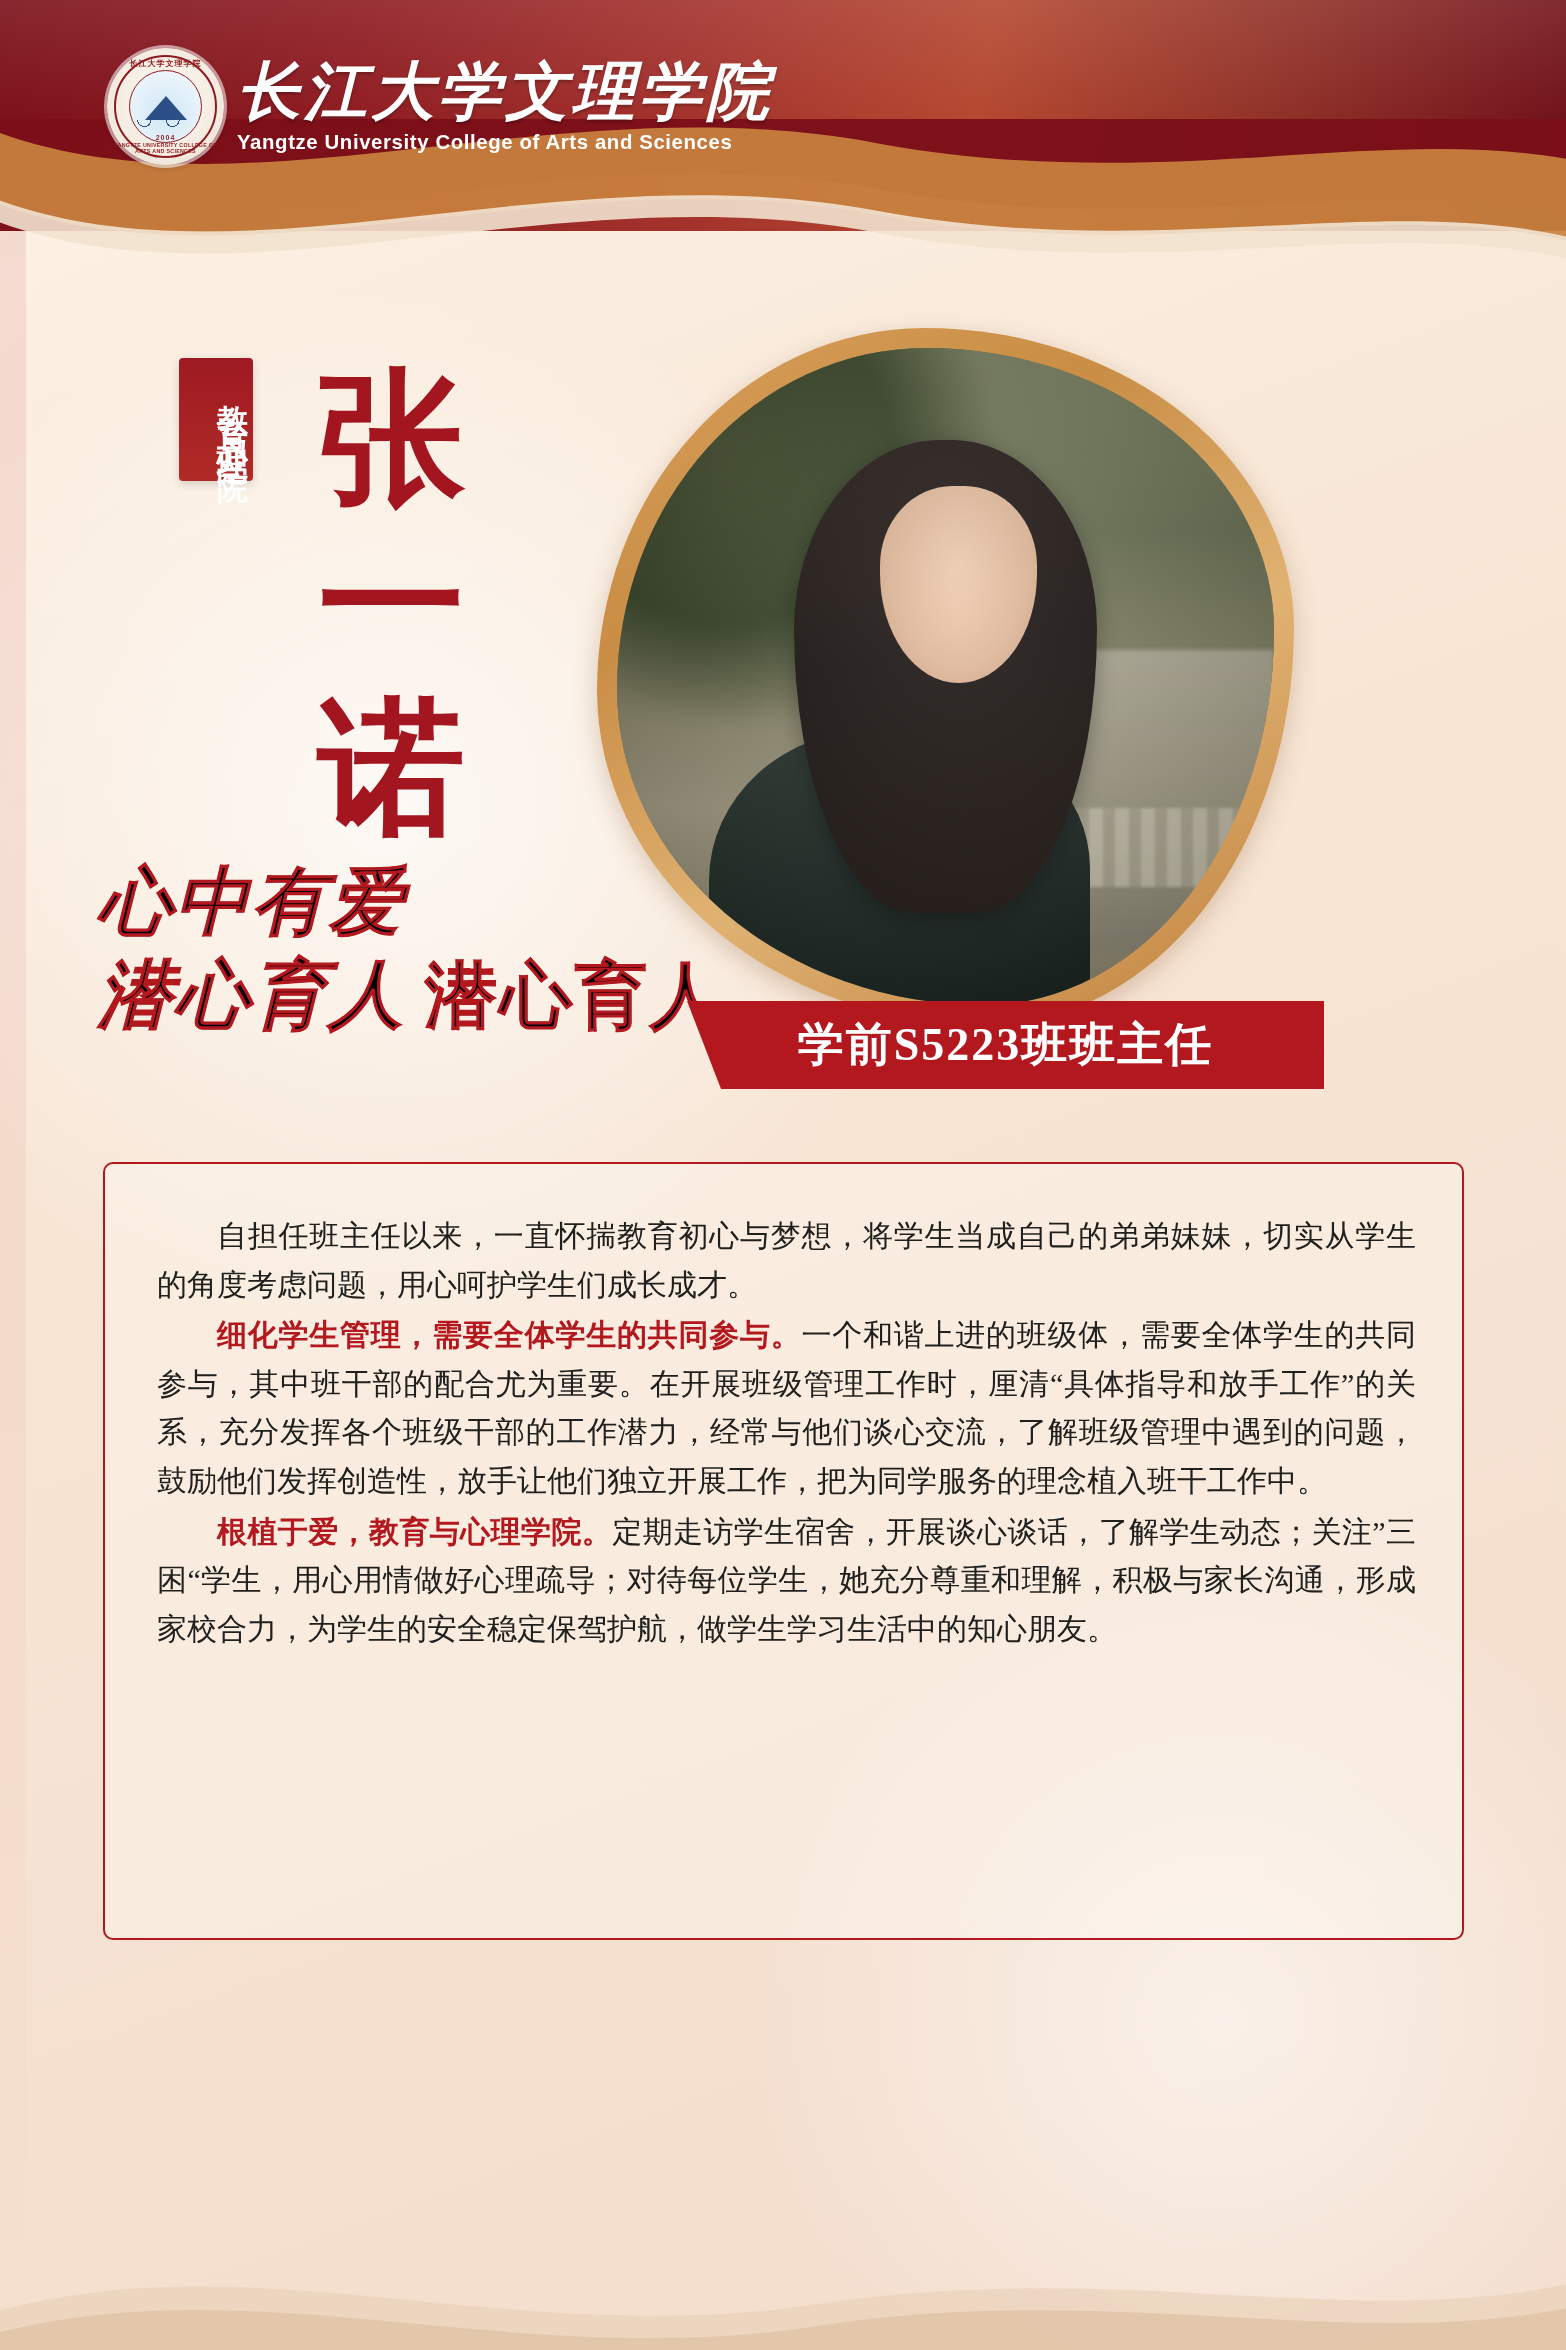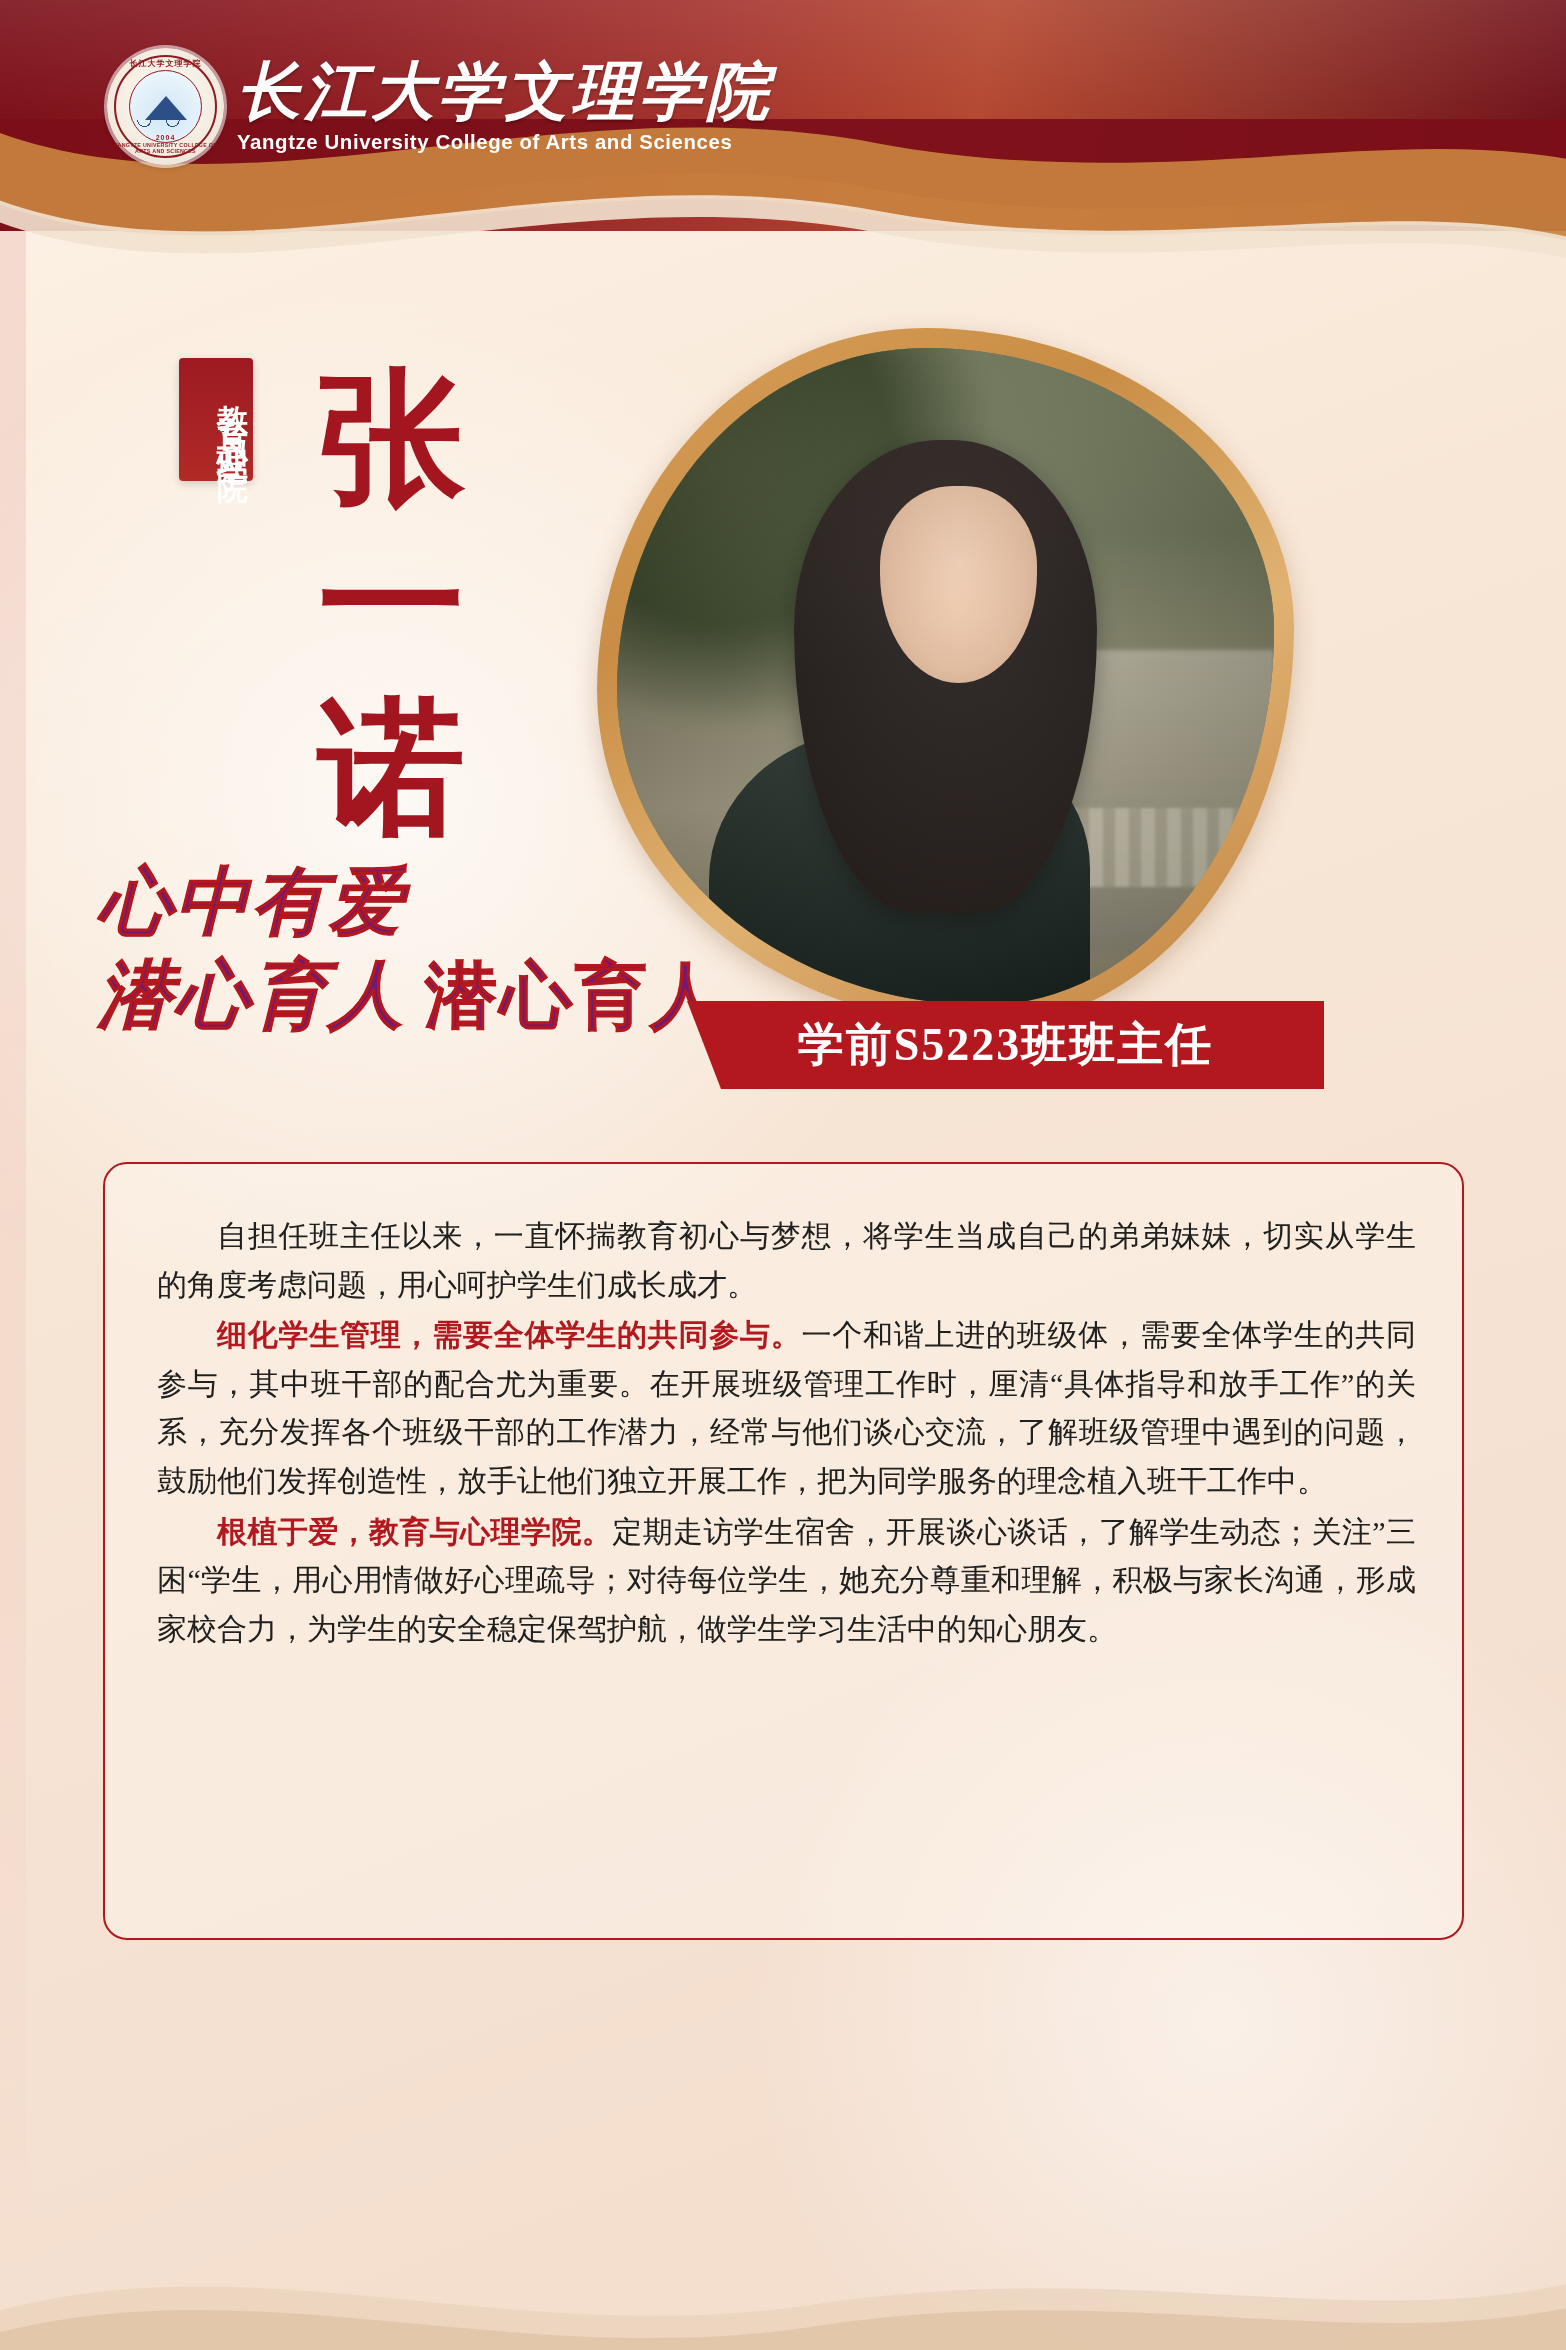--- a/index.html
+++ b/index.html
@@ -195,21 +195,21 @@
   .teacher-name .ch { display: block; }
 
   
   .slogan {
     position: absolute;
     left: 98px;
     top: 856px;
     z-index: 5;
     font-family: "Liberation Serif", "DejaVu Serif", serif;
     font-weight: bold;
-    color: #701a75;
+    color: #000000;
   }
   .slogan-row { display: flex; align-items: baseline; }
   .slogan-l1, .slogan-l2 {
     font-size: 74px;
     line-height: 1.26;
     letter-spacing: 3px;
     font-style: italic;
     -webkit-text-stroke: 1px #b3181f;
   }
   .slogan-l3 {
@@ -316,21 +316,21 @@
   }
 
   
   .body-card {
     position: absolute;
     left: 103px;
     top: 1162px;
     width: 1361px;
     height: 778px;
     border: 2px solid #b3181f;
-    border-radius: 24px;
+    border-radius: 10px;
     background: rgba(255,252,247,0.35);
     z-index: 3;
     box-sizing: border-box;
     padding: 48px 46px 40px 52px;
   }
   .body-card p {
     margin: 0 0 2px 0;
     font-family: "Liberation Serif", "DejaVu Serif", serif;
     font-size: 30px;
     line-height: 1.62;

